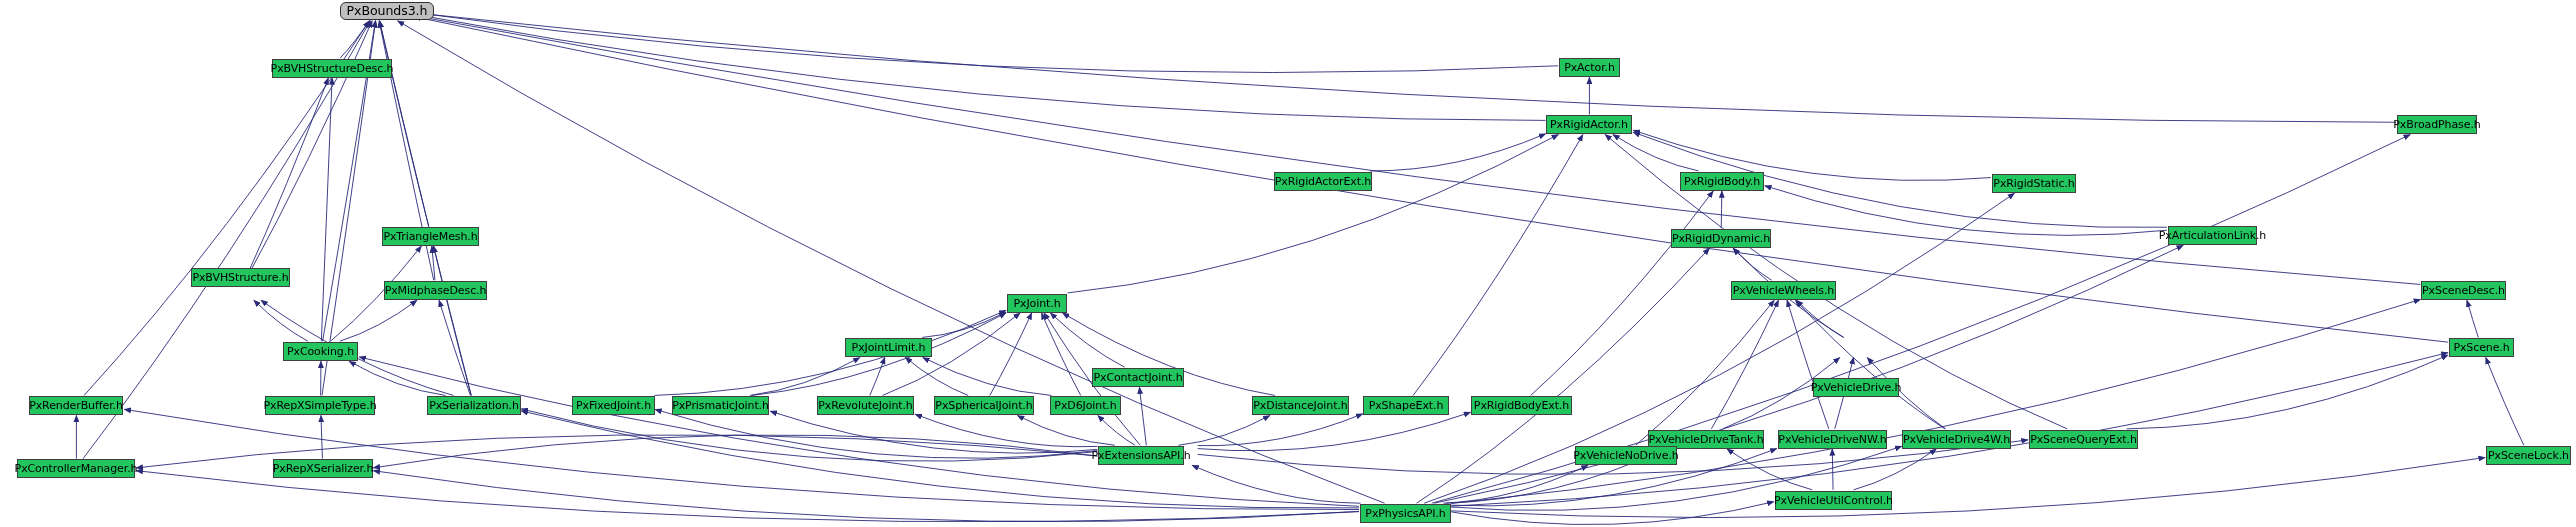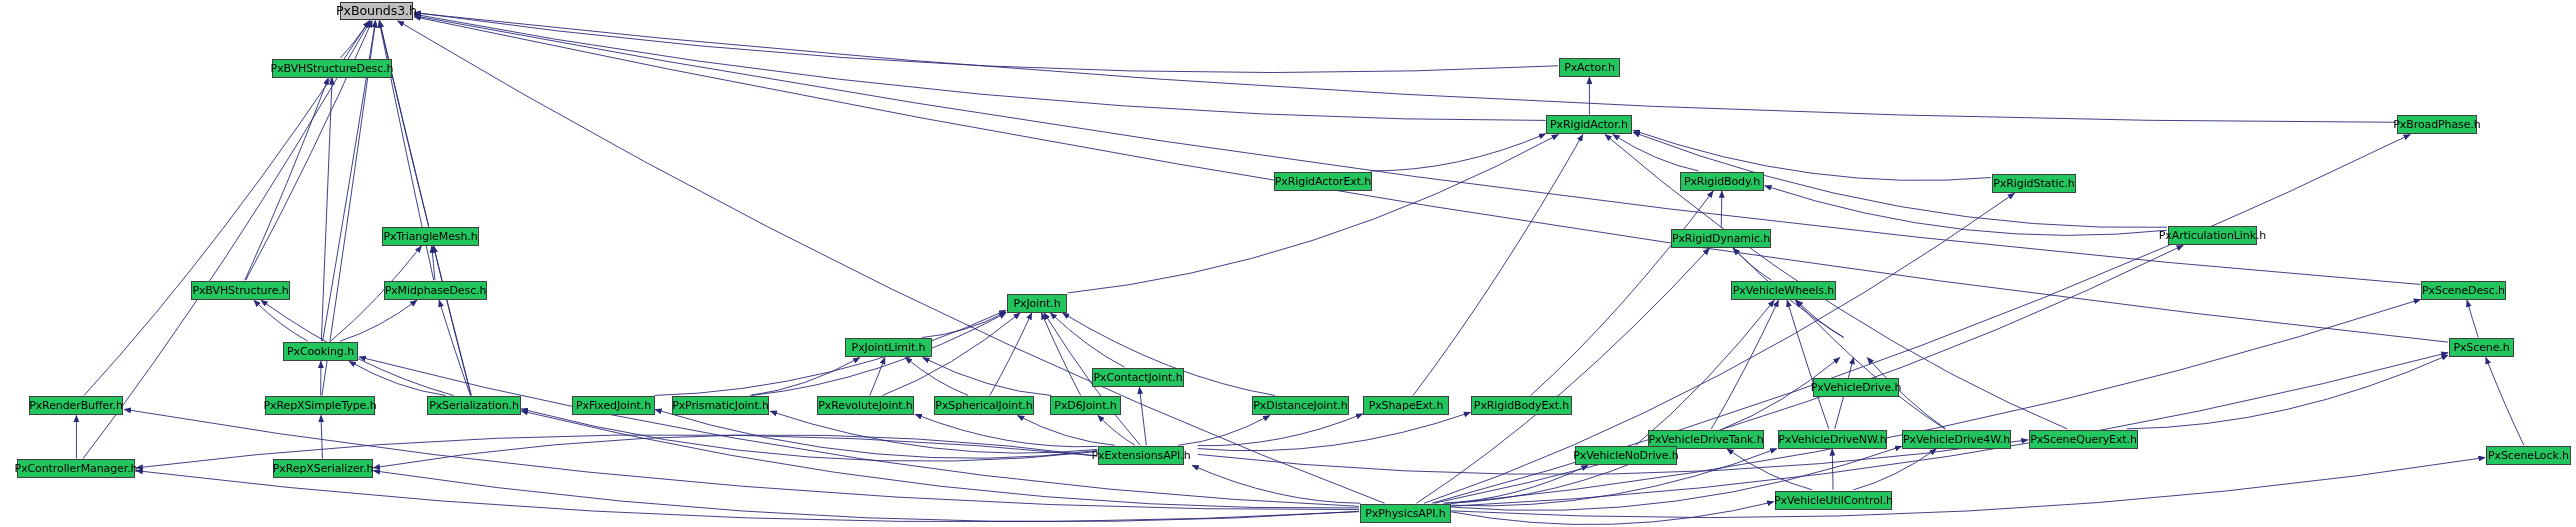--- a/index.html
+++ b/index.html
@@ -140,32 +140,32 @@
         <path d="M1925.8,677.0 Q2584.0,501.0 3242.2,181.0" fill="none" stroke="#2a2a7a" stroke-width="1.2" marker-end="url(#arrow)"></path>
         <path d="M1828.0,685.5 Q997.5,690.1 167.0,550.7" fill="none" stroke="#2a2a7a" stroke-width="1.2" marker-end="url(#arrow)"></path>
         <path d="M1828.0,688.4 Q1005.5,732.8 183.0,633.2" fill="none" stroke="#2a2a7a" stroke-width="1.2" marker-end="url(#arrow)"></path>
         <path d="M1828.0,683.3 Q1264.5,690.1 701.0,552.9" fill="none" stroke="#2a2a7a" stroke-width="1.2" marker-end="url(#arrow)"></path>
         <path d="M1828.0,687.9 Q1165.0,732.6 502.0,633.3" fill="none" stroke="#2a2a7a" stroke-width="1.2" marker-end="url(#arrow)"></path>
         <path d="M102.5,617.0 Q102.5,588.0 102.5,559.0" fill="none" stroke="#2a2a7a" stroke-width="1.2" marker-end="url(#arrow)"></path>
         <path d="M433.5,617.0 Q432.5,588.2 431.5,559.0" fill="none" stroke="#2a2a7a" stroke-width="1.2" marker-end="url(#arrow)"></path>
       </g>
   </svg>
   <div id="nodes">
-      <div class="node root" style="left: 340px; top: 1.5px; width: 73px;">PxBounds3.h</div>
+      <div class="node root" style="left: 340px; top: 1.5px; width: 94px; border-radius: 6px;">PxBounds3.h</div>
       <div class="node" style="left: 272px; top: 59px; width: 120px;">PxBVHStructureDesc.h</div>
       <div class="node" style="left: 1559px; top: 58px; width: 61px;">PxActor.h</div>
       <div class="node" style="left: 2397px; top: 115px; width: 80px;">PxBroadPhase.h</div>
       <div class="node" style="left: 1546px; top: 115px; width: 86px;">PxRigidActor.h</div>
       <div class="node" style="left: 1274px; top: 172px; width: 98px;">PxRigidActorExt.h</div>
       <div class="node" style="left: 1680px; top: 172px; width: 84px;">PxRigidBody.h</div>
       <div class="node" style="left: 1992px; top: 174px; width: 84px;">PxRigidStatic.h</div>
       <div class="node" style="left: 382px; top: 227px; width: 97px;">PxTriangleMesh.h</div>
       <div class="node" style="left: 1671px; top: 229px; width: 100px;">PxRigidDynamic.h</div>
       <div class="node" style="left: 2168px; top: 226px; width: 89px;">PxArticulationLink.h</div>
-      <div class="node" style="left: 191px; top: 281px; width: 99px;">PxBVHStructure.h</div>
+      <div class="node" style="left: 191px; top: 268px; width: 99px;">PxBVHStructure.h</div>
       <div class="node" style="left: 384px; top: 281px; width: 103px;">PxMidphaseDesc.h</div>
       <div class="node" style="left: 1007px; top: 294px; width: 60px;">PxJoint.h</div>
       <div class="node" style="left: 1731px; top: 281px; width: 105px;">PxVehicleWheels.h</div>
       <div class="node" style="left: 2421px; top: 281px; width: 85px;">PxSceneDesc.h</div>
       <div class="node" style="left: 283px; top: 342px; width: 75px;">PxCooking.h</div>
       <div class="node" style="left: 845px; top: 338px; width: 87px;">PxJointLimit.h</div>
       <div class="node" style="left: 1092px; top: 368px; width: 92px;">PxContactJoint.h</div>
       <div class="node" style="left: 1813px; top: 338px; width: 86px; margin-top: 40px;">PxVehicleDrive.h</div>
       <div class="node" style="left: 2449px; top: 338px; width: 65px; text-align: right;">PxScene.h</div>
       <div class="node" style="left: 29px; top: 396px; width: 94px;">PxRenderBuffer.h</div>

